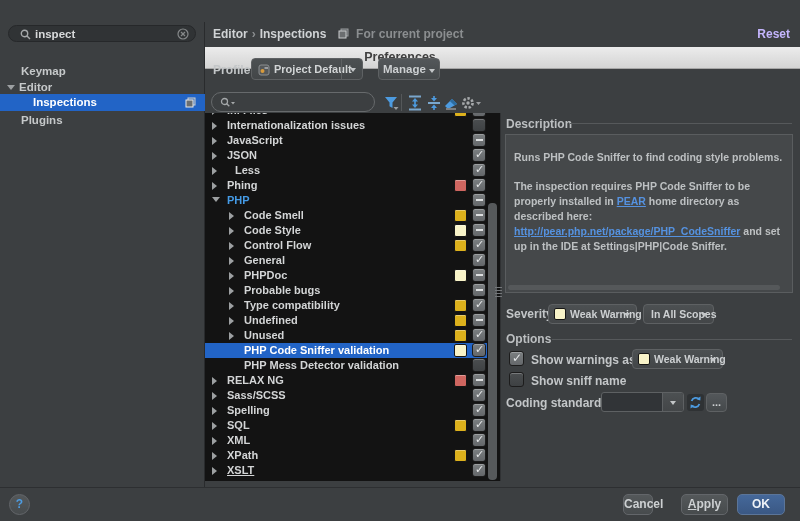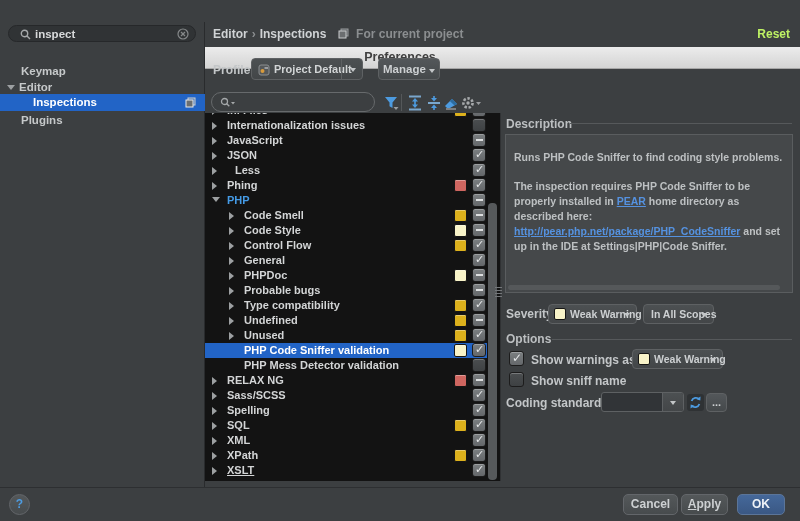--- a/index.html
+++ b/index.html
@@ -35,21 +35,21 @@
   .arr-d{ display:inline-block; width:0; height:0; border-top:5px solid #9da0a2;
     border-left:4px solid transparent; border-right:4px solid transparent; }
   .carr{ display:inline-block; width:0; height:0; border-top:4px solid #c3c6c8;
     border-left:3.5px solid transparent; border-right:3.5px solid transparent; }
 
   
   .crumb{ position:absolute; left:213px; top:27px; font-size:12px; font-weight:bold; color:#d0d3d5;}
   .crumb .sep{ color:#8b8e90; padding:0 4px; }
   .crumb .badge{ position:relative; top:1px; margin-left:8px; }
   .crumb .ctx{ color:#8b8e90; margin-left:4px; }
-  .reset{ position:absolute; right:10px; top:27px; font-size:12px; font-weight:bold; color:#bef264; cursor:pointer;}
+  .reset{ position:absolute; right:10px; top:27px; font-size:12px; font-weight:bold; color:#c4b5fd; cursor:pointer;}
 
   .profile-label{ position:absolute; left:213px; top:63px; font-size:12px; font-weight:bold; color:#c3c6c8; }
   .combo{ position:absolute; border:1px solid #5e6163; border-radius:4px;
     background:linear-gradient(#4c5052,#434648); color:#d2d5d6; font-size:11px; font-weight:bold; }
   .combo .carr{ position:absolute; }
   .profile-combo{ left:251px; top:58px; width:112px; height:22px; }
   .profile-combo .txt{ position:absolute; left:22px; top:4px; }
   .profile-combo .div{ position:absolute; right:20px; top:0; bottom:0; width:1px; background:#5e6163; }
   .profile-combo .carr{ right:6px; top:9px; }
   .btn-like{ position:absolute; border:1px solid #5e6163; border-radius:4px;
@@ -438,18 +438,18 @@
       <path d="M12.5 5.5 A4.6 4.6 0 0 0 4.6 7" fill="none" stroke="#4d9be0" stroke-width="1.8"></path>
       <path d="M13.5 2.5 L13.3 6.6 L9.5 5.2 Z" fill="#4d9be0"></path>
       <path d="M4.5 11.5 A4.6 4.6 0 0 0 12.4 10" fill="none" stroke="#4d9be0" stroke-width="1.8"></path>
       <path d="M3.5 14.5 L3.7 10.4 L7.5 11.8 Z" fill="#4d9be0"></path>
     </svg>
   </div>
   <div class="btn-like more-btn">...</div>
 
   <div class="footer">
     <div class="help-btn">?</div>
-    <div class="fbtn" style="left:623px;width:55px">Cancel</div>
+    <div class="fbtn" style="left:623px;width:30px">Cancel</div>
     <div class="fbtn" style="left:681px;width:47px" id="apply-btn"><u>A</u>pply</div>
     <div class="fbtn ok" style="left:737px;width:48px">OK</div>
   </div>
 
 </div>
 
 </body></html>

